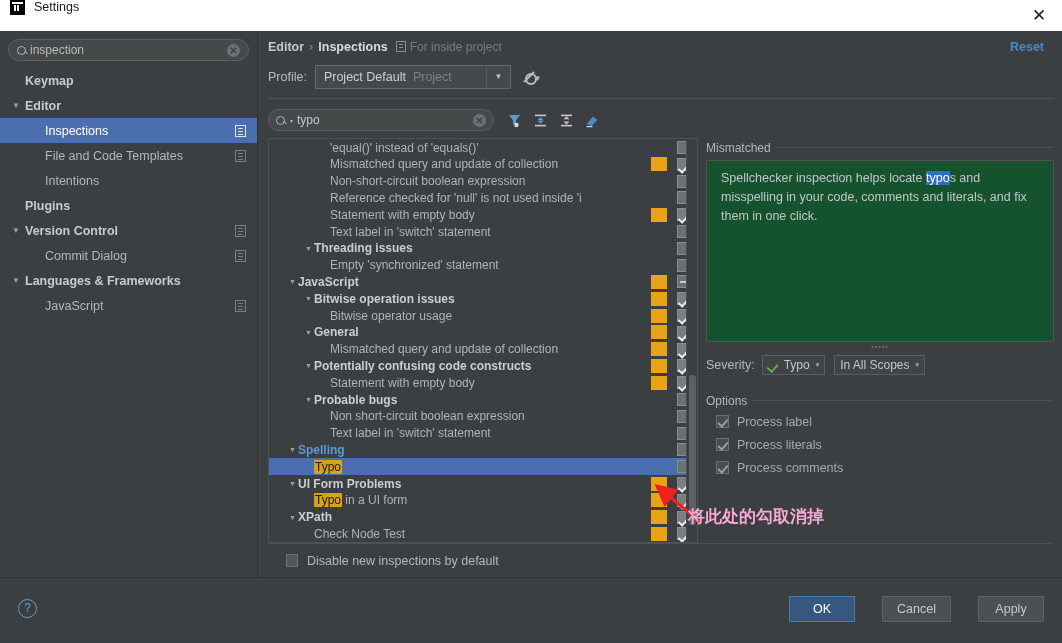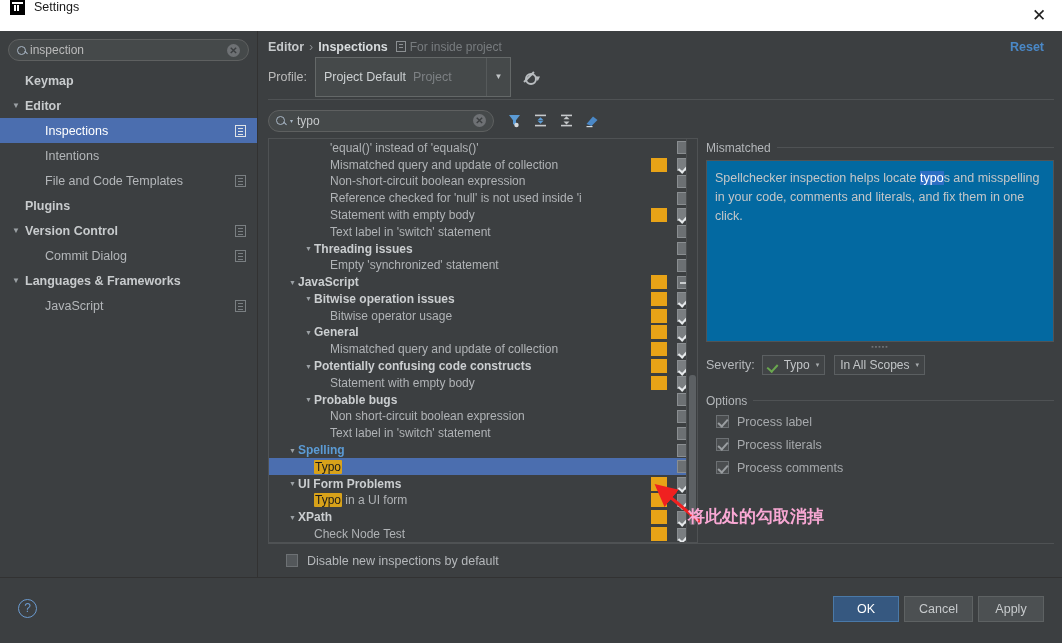--- a/index.html
+++ b/index.html
@@ -105,21 +105,21 @@
   .scope-icon::after{
     content:""; position:absolute; left:2px;top:2px;right:2px;height:1px;background:#8b8f92;
     box-shadow:0 3px 0 #8b8f92;
   }
   .scope-text{ color:#787c7f; font-size:12px; }
   .reset{ margin-left:auto; color:#4a88c7; font-size:12.5px; font-weight:bold; cursor:pointer; padding-right:10px;}
 
   .profrow{ display:flex; align-items:center; height:38px; }
   .proflabel{ font-size:12.5px; color:#bbb; margin-right:8px; }
   .combo{
-    height:40px; background:#45494a; border:1px solid #646868;
+    height:24px; background:#45494a; border:1px solid #646868;
     display:flex; align-items:center; min-width:196px; position:relative;
   }
   .combo .ctext{ padding-left:8px; font-size:12.5px; color:#cdd1d3; }
   .combo .cdim{ padding-left:7px; font-size:12.5px; color:#7d8184; }
   .combo .carrow{
     margin-left:auto; width:24px; height:100%; border-left:1px solid #565a5b;
     display:flex;align-items:center;justify-content:center; font-size:8px; color:#c0c4c6;
   }
   .gear{
     margin-left:11px; width:14px;height:14px; position:relative; cursor:pointer;
@@ -194,22 +194,22 @@
   }
   .vthumb{
     position:absolute; left:2px; width:7px; top:236px; height:150px; background:#5c6063; border-radius:3px;
   }
 
   .rightpane{ flex:1; padding-left:8px; display:flex; flex-direction:column; }
   .secthead{ display:flex; align-items:center; height:19px; }
   .secthead .st{ font-size:12px; color:#b3b6b9; padding-right:6px; }
   .secthead .sl{ flex:1; height:1px; background:#4f5254; }
   .descbox{
-    height:182px; background:#0369a1; border:1px solid #515456; margin-top:3px;
-    padding:8px 8px; font-size:12.5px; line-height:19px; color:#c3c6c8;
+    height:182px; background:#14532d; border:1px solid #515456; margin-top:3px;
+    padding:8px 14px; font-size:12.5px; line-height:19px; color:#c3c6c8;
   }
   .selhl{ background:#2d6ec4; color:#ffffff; }
   .grip{
     height:9px; display:flex; align-items:center; justify-content:center;
     letter-spacing:1px; color:#6f7376; font-size:7px;
   }
   .sevrow{ display:flex; align-items:center; height:25px; margin-top:1px; }
   .sevlabel{ font-size:12.5px; color:#b6b9bc; margin-right:7px; }
   .minicombo{
     height:20px; border:1px solid #5b5f61; background:#414446; display:flex; align-items:center;
@@ -253,21 +253,21 @@
   .bblabel{ font-size:12.5px; color:#b5b8bb; }
 
   .footer{
     height:62px; border-top:1px solid #323232; background:#3c3f41;
     display:flex; align-items:center; padding:0 18px;
   }
   .helpbtn{
     width:19px;height:19px;border-radius:50%;border:1.4px solid #6b9bd0;
     color:#6b9bd0; font-size:12px; text-align:center; line-height:17px; cursor:pointer;
   }
-  .btns{ margin-left:auto; display:flex; gap:5px; }
+  .btns{ margin-left:auto; display:flex; gap:27px; }
   .btn{
     min-width:66px; height:26px; padding:0 14px; display:flex; align-items:center;
     justify-content:center; font-size:12.5px; border:1px solid #5e6263; background:#4c5052;
     color:#c7cacc; cursor:pointer;
   }
   .btn.primary{ background:#365880; border-color:#4a79a8; color:#ffffff; }
 </style>
 </head>
 <body>
 
@@ -298,26 +298,26 @@
             <span class="arrow">▼</span>
             <span class="slabel">Editor</span>
           </div>
           <div class="srow sel indent2">
             <span class="arrow"></span>
             <span class="slabel">Inspections</span>
             <span class="sicon"></span>
           </div>
           <div class="srow indent2">
             <span class="arrow"></span>
-            <span class="slabel">Intentions</span>
+            <span class="slabel">File and Code Templates</span>
+            <span class="sicon"></span>
           </div>
           <div class="srow indent2">
             <span class="arrow"></span>
-            <span class="slabel">File and Code Templates</span>
-            <span class="sicon"></span>
+            <span class="slabel">Intentions</span>
           </div>
           <div class="srow bold indent1">
             <span class="arrow"></span>
             <span class="slabel">Plugins</span>
           </div>
           <div class="srow bold indent1">
             <span class="arrow">▼</span>
             <span class="slabel">Version Control</span>
             <span class="sicon"></span>
           </div>

